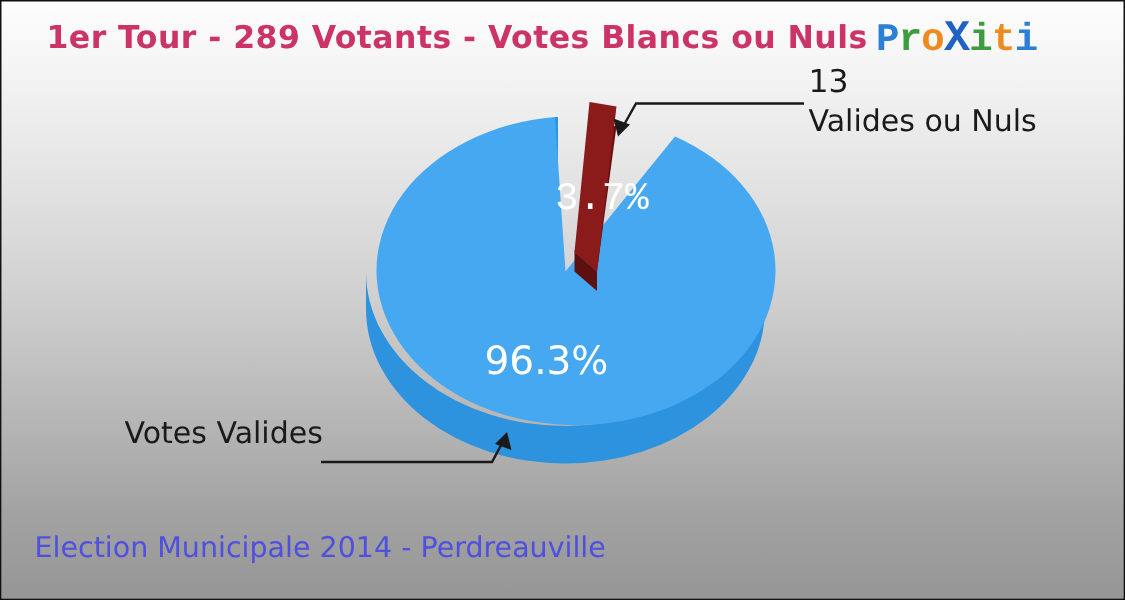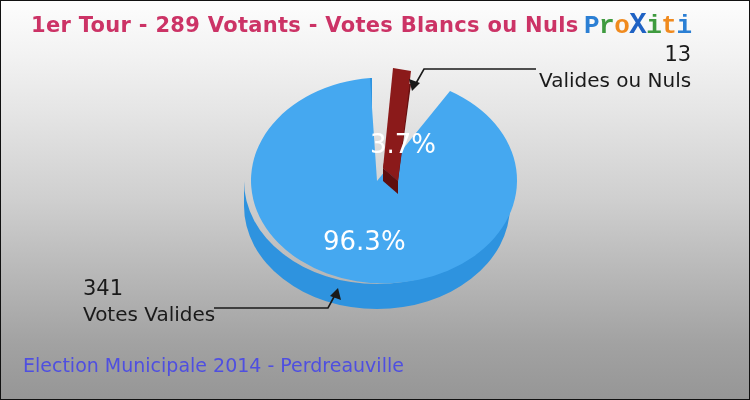--- a/index.html
+++ b/index.html
@@ -78,41 +78,41 @@
   .callout .cnt {
     font-size: 21px;
     line-height: 26px;
     display: block;
   }
   .callout .nm {
     font-size: 20px;
     line-height: 26px;
     display: block;
   }
-  #callout-blancs { left: 538px; top: 40px; text-align: right; }
+  #callout-blancs { left: 538px; top: 40px; text-align: left; }
   #callout-valides { left: 82px; top: 274px; text-align: left; }
 
   
   #pie-svg {
     position: absolute;
     left: 0;
     top: 0;
     width: 750px;
     height: 400px;
   }
 
   .pct-label {
     position: absolute;
     color: #ffffff;
     font-size: 26px;
     font-family: "DejaVu Sans", sans-serif;
     white-space: nowrap;
     pointer-events: none;
   }
-  #pct-blancs  { left: 369px; top: 128px; }
+  #pct-blancs  { left: 369px; top: 116px; font-family: Liberation Mono, monospace; }
   #pct-valides { left: 322px; top: 225px; }
 </style>
 </head>
 <body>
 
 <div id="stage">
 
   <div id="chart-title">1er Tour - 289 Votants - Votes Blancs ou Nuls</div>
 
   <div id="brand-logo">
@@ -169,19 +169,18 @@
 
   <div id="pct-blancs" class="pct-label">3.7%</div>
   <div id="pct-valides" class="pct-label">96.3%</div>
 
   <div id="callout-blancs" class="callout">
     <span class="cnt">13</span>
     <span class="nm">Valides ou Nuls</span>
   </div>
 
   <div id="callout-valides" class="callout">
-    <span class="cnt">341</span>
     <span class="nm">Votes Valides</span>
   </div>
 
   <div id="footer-caption">Election Municipale 2014 - Perdreauville</div>
 
 </div>
 
 </body></html>

